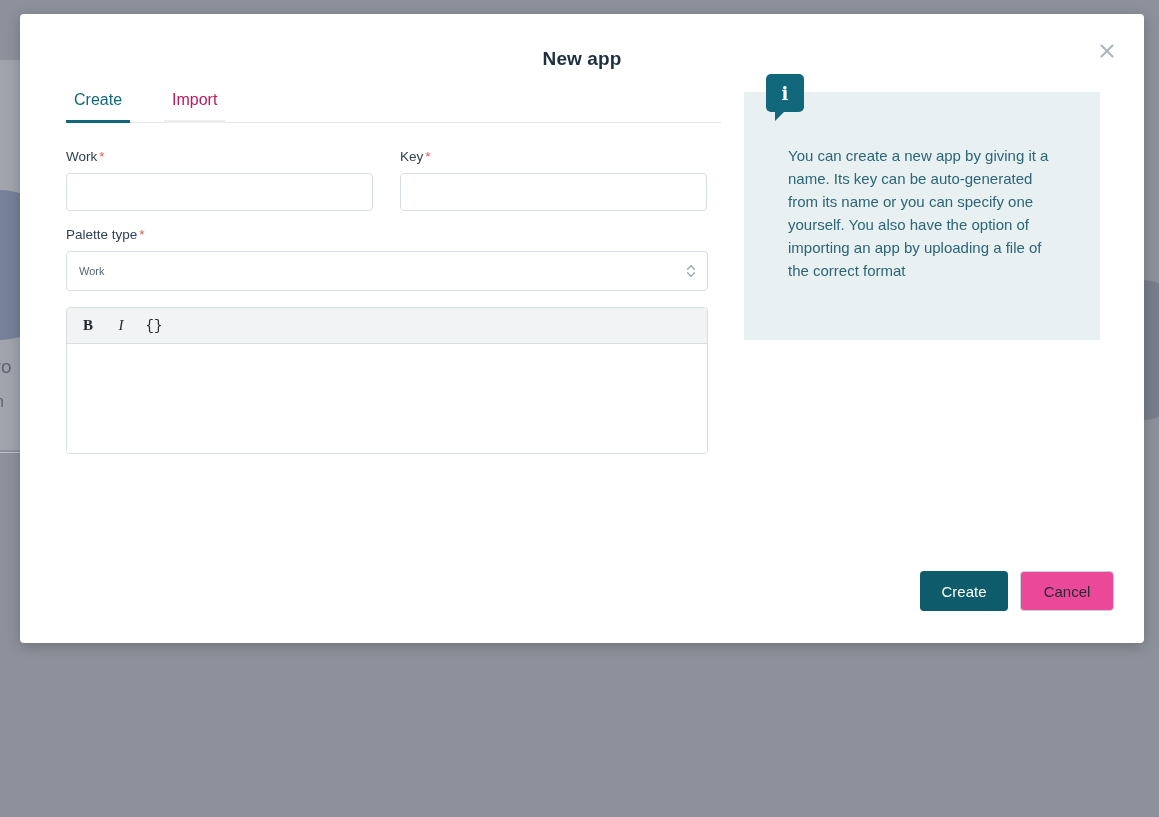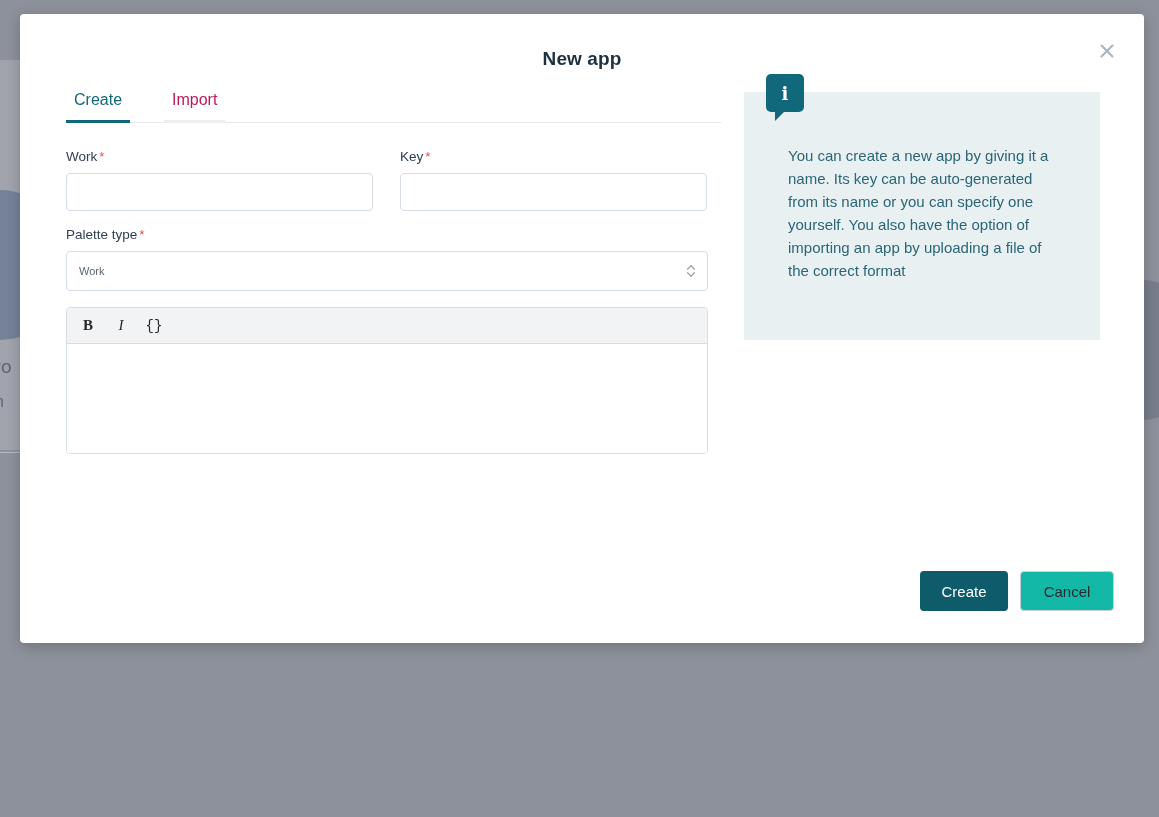--- a/index.html
+++ b/index.html
@@ -283,21 +283,21 @@
     display: flex; align-items: center; justify-content: center;
     font-family: "Liberation Sans", sans-serif;
     border: 1px solid transparent;
   }
   .btn-primary {
     background: #0e5c6b;
     color: #ffffff;
     width: 88px;
   }
   .btn-secondary {
-    background: #14b8a6;
+    background: #ec4899;
     color: #222b33;
     border: 1px solid #c9d1d8;
     width: 94px;
   }
 </style>
 </head>
 <body>
 
 <div class="backdrop">
   <div class="bg-card"></div>

